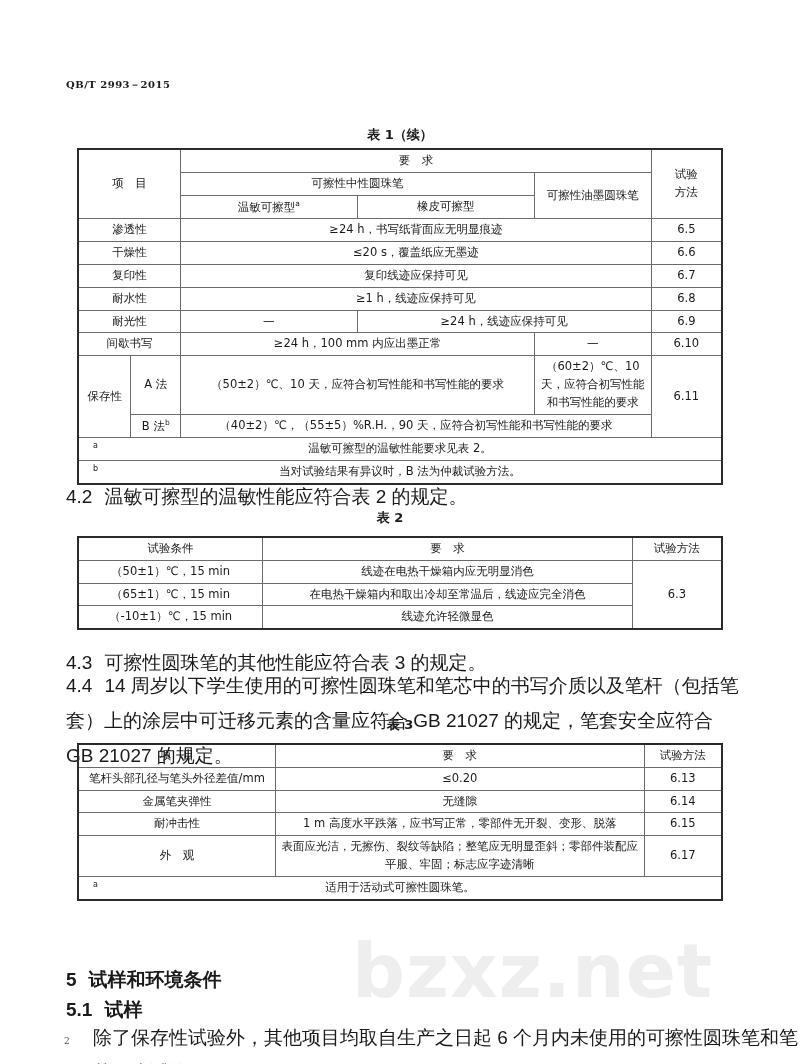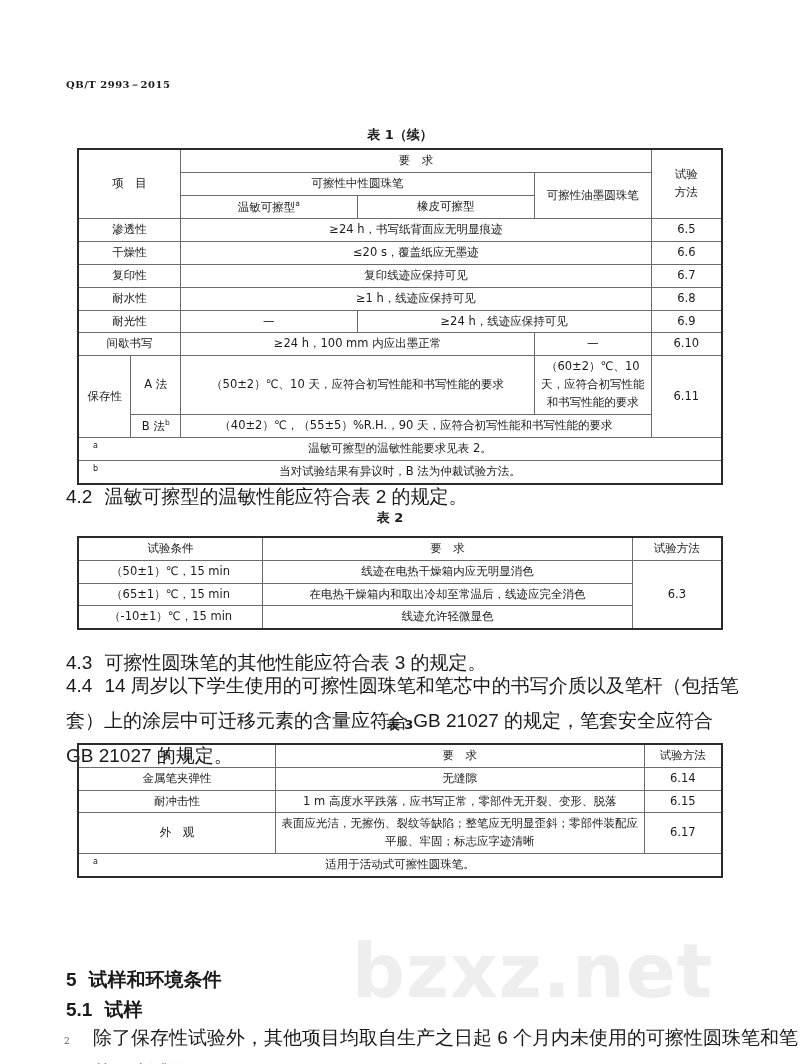--- a/index.html
+++ b/index.html
@@ -274,20 +274,25 @@
         <col style="width:370px">
         <col style="width:78px">
       </colgroup>
       <tbody>
         <tr>
           <td>项　目</td>
           <td>要　求</td>
           <td>试验方法</td>
         </tr>
         <tr>
+          <td>笔杆头部孔径与笔头外径差值/mm</td>
+          <td>≤0.20</td>
+          <td>6.13</td>
+        </tr>
+        <tr>
           <td>金属笔夹弹性</td>
           <td>无缝隙</td>
           <td>6.14</td>
         </tr>
         <tr>
           <td>耐冲击性</td>
           <td>1 m 高度水平跌落，应书写正常，零部件无开裂、变形、脱落</td>
           <td>6.15</td>
         </tr>
         <tr>

